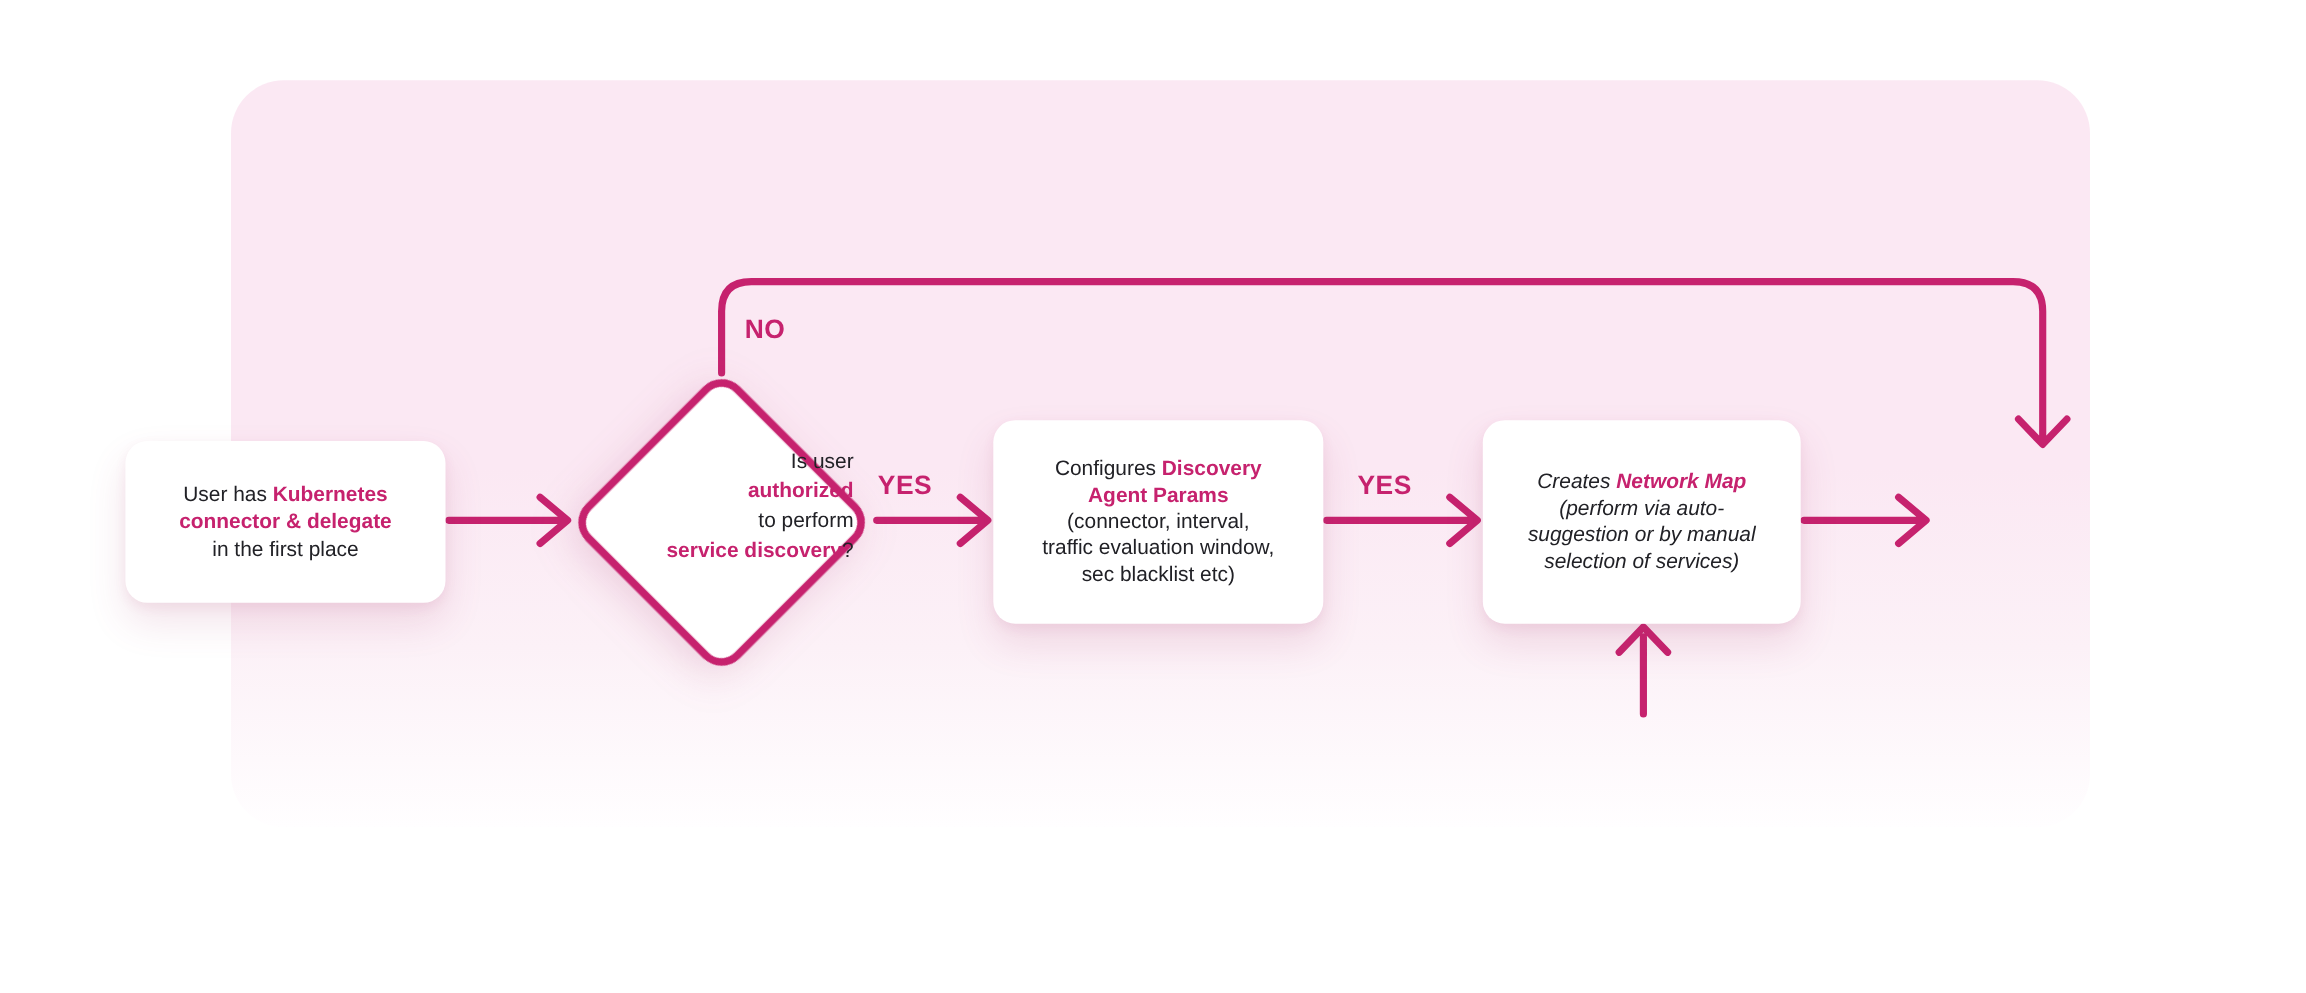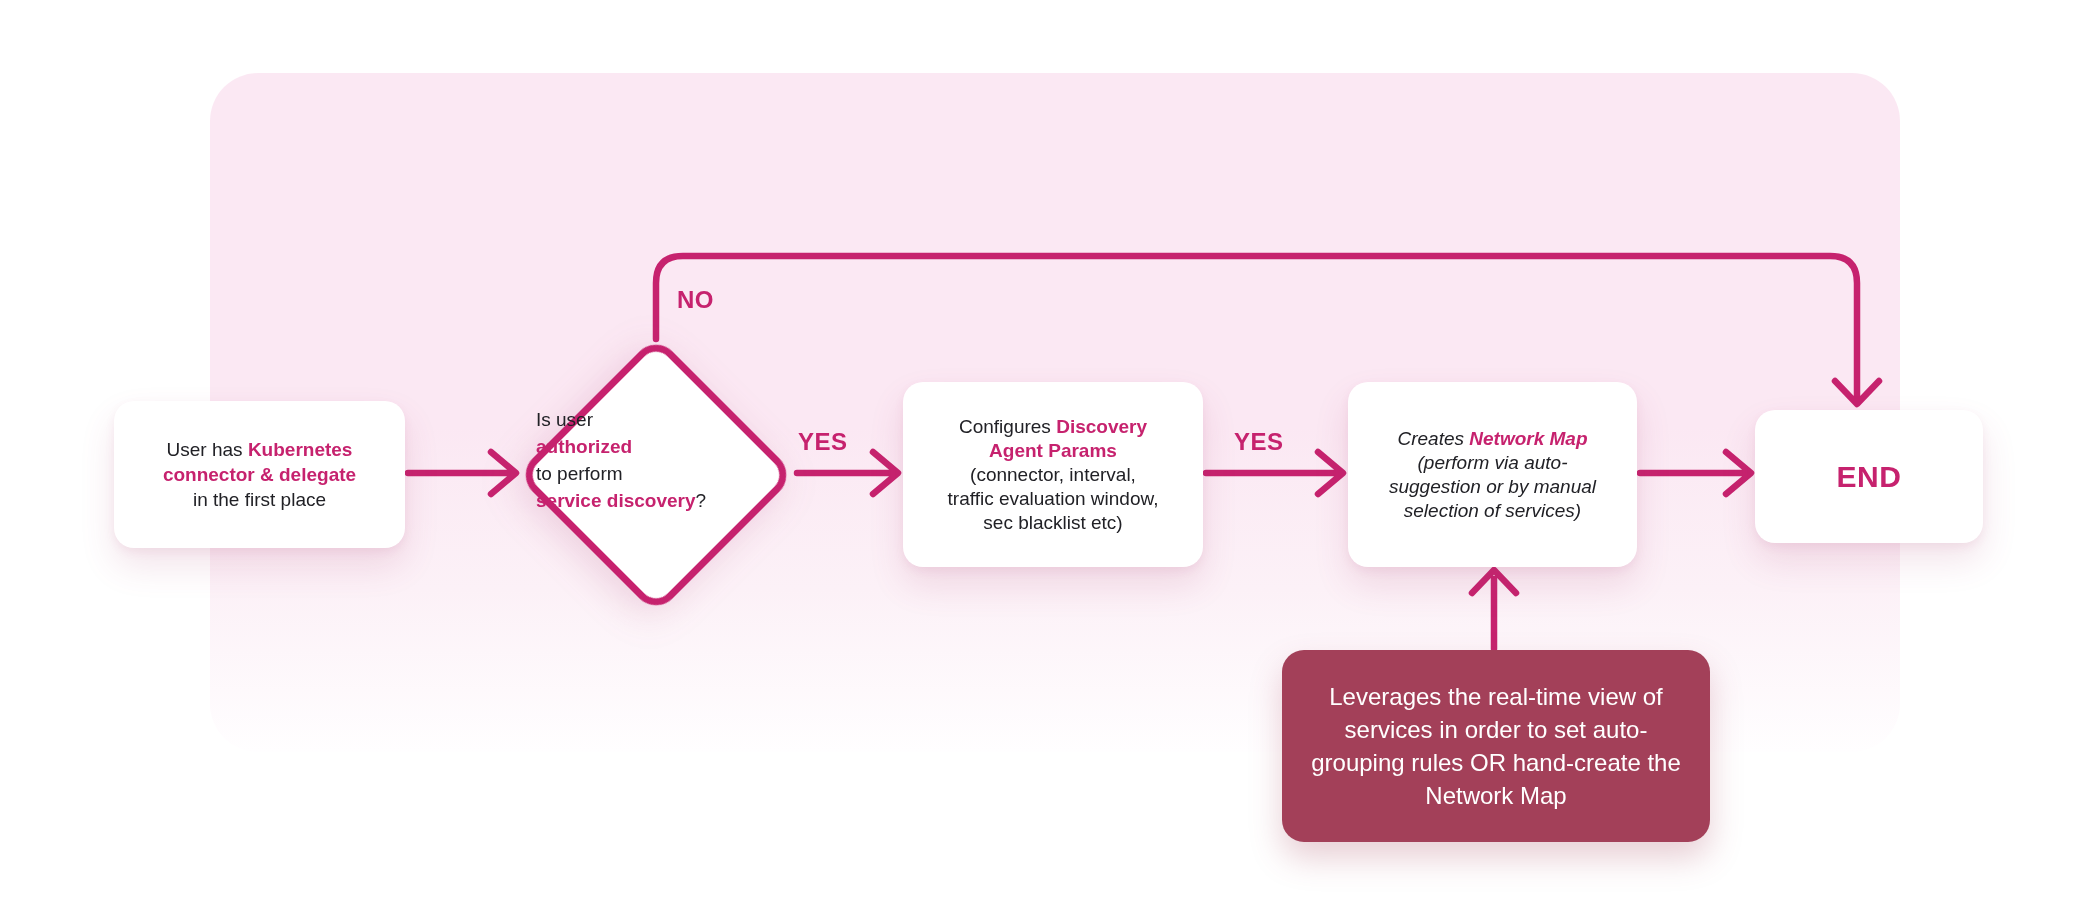--- a/index.html
+++ b/index.html
@@ -58,21 +58,21 @@
   .node.configure{left:903px; top:382px; width:300px; height:185px;}
   .node.create{left:1348px; top:382px; width:289px; height:185px;font-style:italic;}
   .node.end{
     left:1755px; top:410px; width:228px; height:133px;
     font-size:30px; font-weight:700; color:var(--accent); letter-spacing:0.5px;
   }
   .decision-text{
     position:absolute;
     left:536px; top:406px;
     width:240px;
-    text-align:left;
+    text-align:right;
     font-size:19px;
     color:var(--dark);
   }
   .decision-text .line{line-height:27px;white-space:nowrap;}
   .edge-label{
     position:absolute;
     font-size:24px;
     font-weight:700;
     color:var(--accent);
     letter-spacing:0.5px;
@@ -137,25 +137,19 @@
     <div class="line"><span>sec blacklist etc)</span></div>
   </div>
 
   <div class="node create">
     <div class="line"><span>Creates </span><span class="accent">Network Map</span></div>
     <div class="line"><span>(perform via auto-</span></div>
     <div class="line"><span>suggestion or by manual</span></div>
     <div class="line"><span>selection of services)</span></div>
   </div>
 
-  <div class="node end">
-    <span>END</span>
-  </div>
 
   <div class="edge-label label-no">NO</div>
   <div class="edge-label label-yes-1">YES</div>
   <div class="edge-label label-yes-2">YES</div>
 
-  <div class="note">
-    <span>Leverages the real-time view of services in order to set auto-grouping rules OR hand-create the Network Map</span>
-  </div>
 
 </div>
 
 </body></html>

